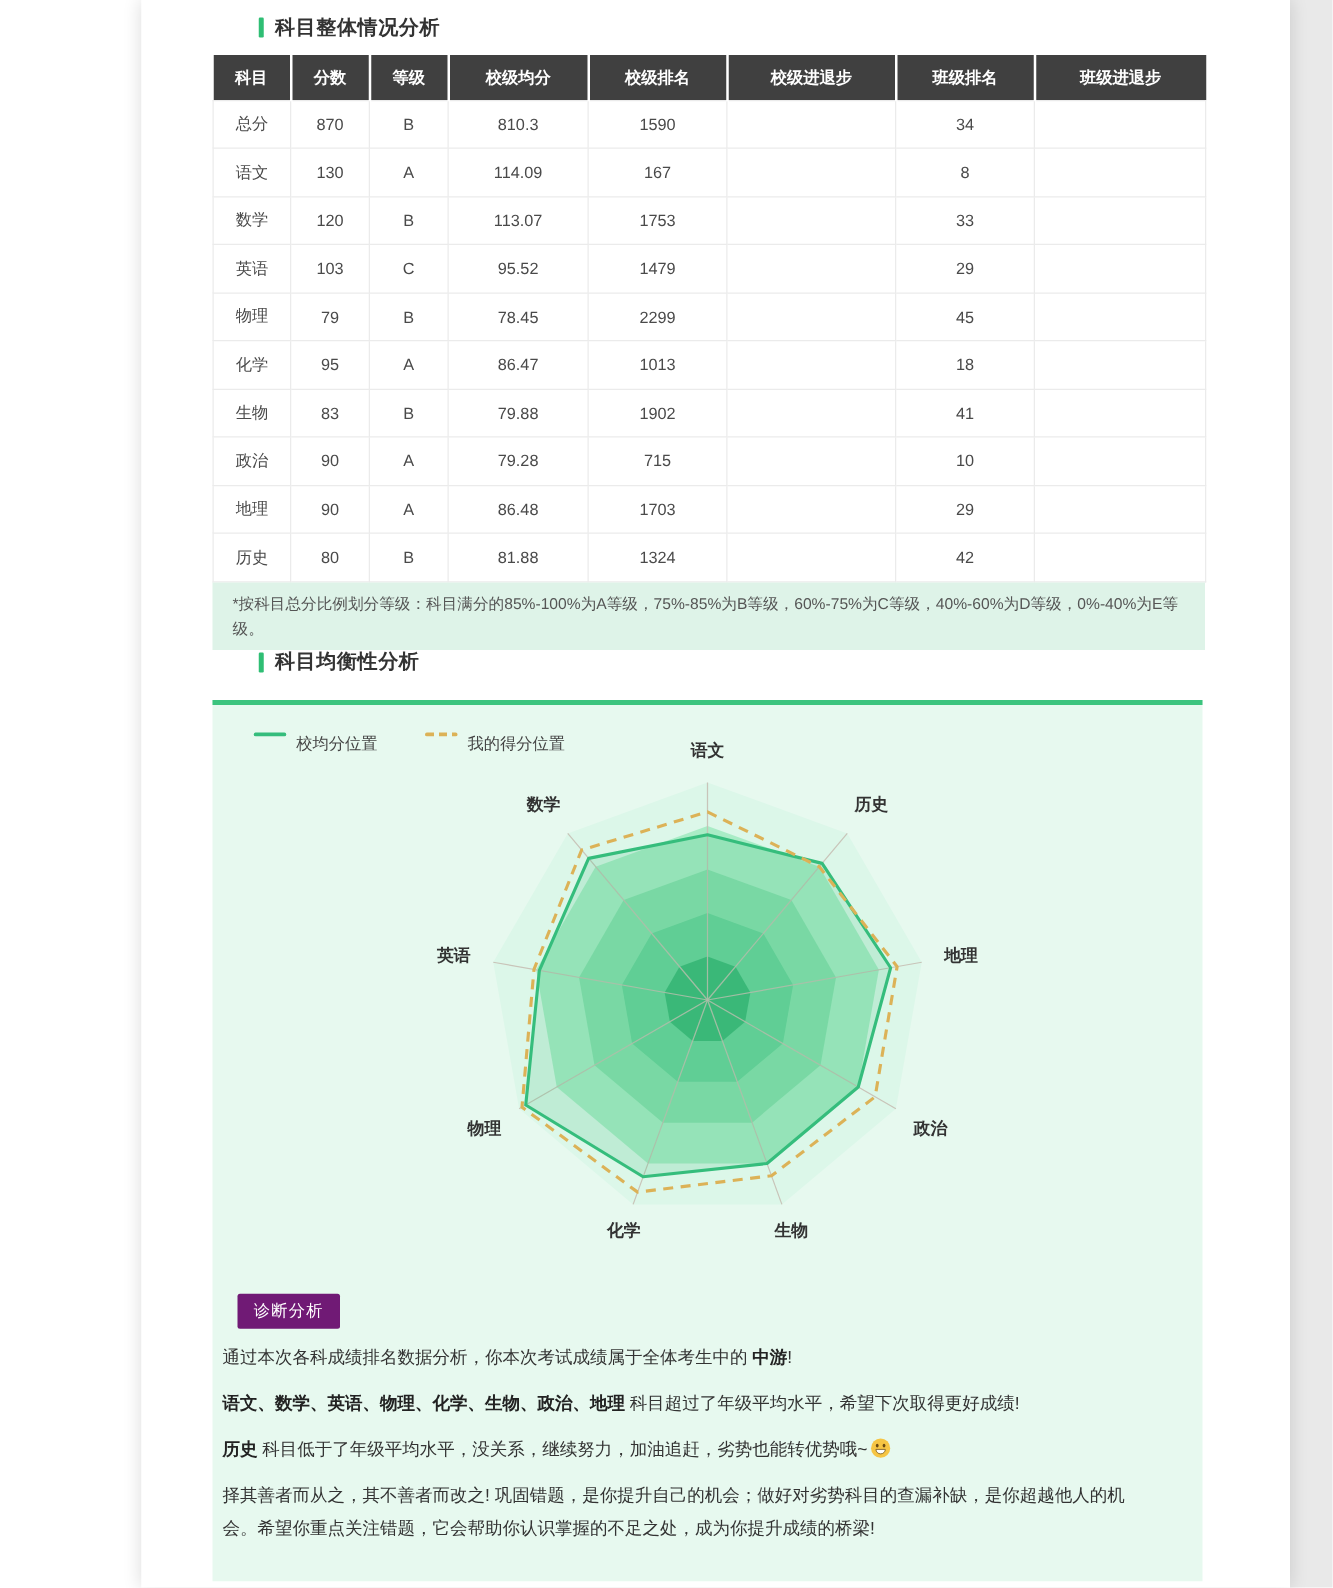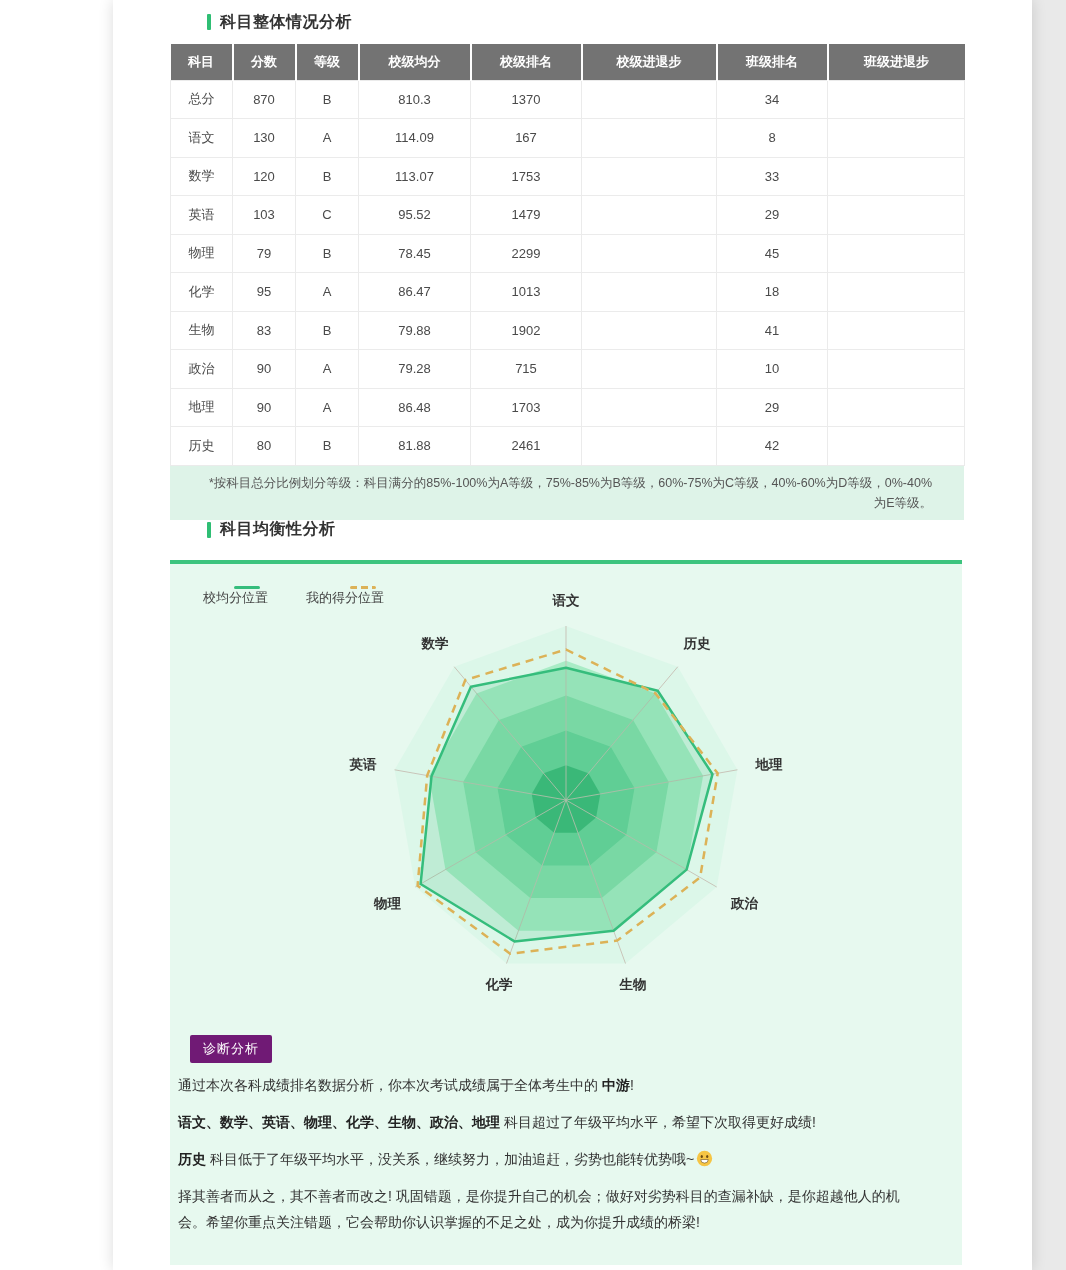--- a/index.html
+++ b/index.html
@@ -9,34 +9,34 @@
     background:#e9e9e9; }
   .report-card { position:absolute; top:0; left:113px; width:919px; height:1270px;
     background:#ffffff; box-shadow:0 0 14px rgba(0,0,0,0.14); }
   .content { margin-left:57px; width:794px; padding-top:12px; }
 
   .section-title { display:flex; align-items:center; height:20px;padding-left:37px; }
   .section-title .bar { width:4px; height:16px; background:#2fbe74; margin-right:9px; border-radius:1px; }
   .section-title .txt { font-size:16px; font-weight:700; color:#333; letter-spacing:0.5px; }
 
   table.score { border-collapse:collapse; margin-top:12px; table-layout:fixed; width:794px; }
-  table.score th { background:#737373; color:#fff; font-size:13px; font-weight:700;
+  table.score th { background:#404040; color:#fff; font-size:13px; font-weight:700;
     height:36px; border-right:2px solid #fff; }
   table.score th:last-child { border-right:none; }
   table.score td { background:#fff; color:#4a4a4a; font-size:13px; text-align:center;
     height:38.5px; border:1px solid #ebebeb; }
   .grade-note { width:794px; background:#def3e8; color:#555; font-size:12.5px;
-    line-height:1.6; padding:7px 32px;text-align:right; }
+    line-height:1.6; padding:7px 16px; }
 
   .sec2 { }
   .chart-card { position:relative; margin-top:20px; width:792px; height:705px;
     background:#e7f9ef; border-top:4px solid #3cc47e; }
   .legend { position:absolute; left:33px; top:22px; display:flex; align-items:center;
     font-size:13px; color:#444; }
-  .legend .item { display:flex; align-items:flex-end; margin-right:38px; cursor:default;flex-direction:column; }
+  .legend .item { display:flex; align-items:flex-start; margin-right:38px; cursor:default; }
   .legend .swatch { width:26px; height:3px; border-radius:2px; margin-right:8px; }
   .legend .swatch.dashed { background:repeating-linear-gradient(90deg,#dcb257 0 7px,transparent 7px 11px); }
   svg.radar { position:absolute; left:0; top:25px; overflow:visible; }
 
   .diag-badge { position:absolute; left:20px; top:471px; background:#701a75; color:#fff;
     font-size:13px; padding:5px 13px; border-radius:2px; letter-spacing:1px; }
   .diag-text { position:absolute; left:8px; top:508px; width:748px; }
   .diag-text p { font-size:14px; color:#333; line-height:26px; margin-bottom:11px; }
   .diag-text b { font-weight:700; color:#222; }
   .emoji { display:inline-block; vertical-align:-3px; margin-left:2px; }
@@ -76,21 +76,21 @@
             <th>班级排名</th>
             <th>班级进退步</th>
           </tr>
         </thead>
         <tbody>
           <tr>
             <td>总分</td>
             <td>870</td>
             <td>B</td>
             <td>810.3</td>
-            <td>1370</td>
+            <td>1590</td>
             <td></td>
             <td>34</td>
             <td></td>
           </tr>
           <tr>
             <td>语文</td>
             <td>130</td>
             <td>A</td>
             <td>114.09</td>
             <td>167</td>
@@ -166,21 +166,21 @@
             <td>1703</td>
             <td></td>
             <td>29</td>
             <td></td>
           </tr>
           <tr>
             <td>历史</td>
             <td>80</td>
             <td>B</td>
             <td>81.88</td>
-            <td>2461</td>
+            <td>1324</td>
             <td></td>
             <td>42</td>
             <td></td>
           </tr>
         </tbody>
       </table>
 
     <div class="grade-note">*按科目总分比例划分等级：科目满分的85%-100%为A等级，75%-85%为B等级，60%-75%为C等级，40%-60%为D等级，0%-40%为E等级。</div>
 
     <div class="section-title sec2">

